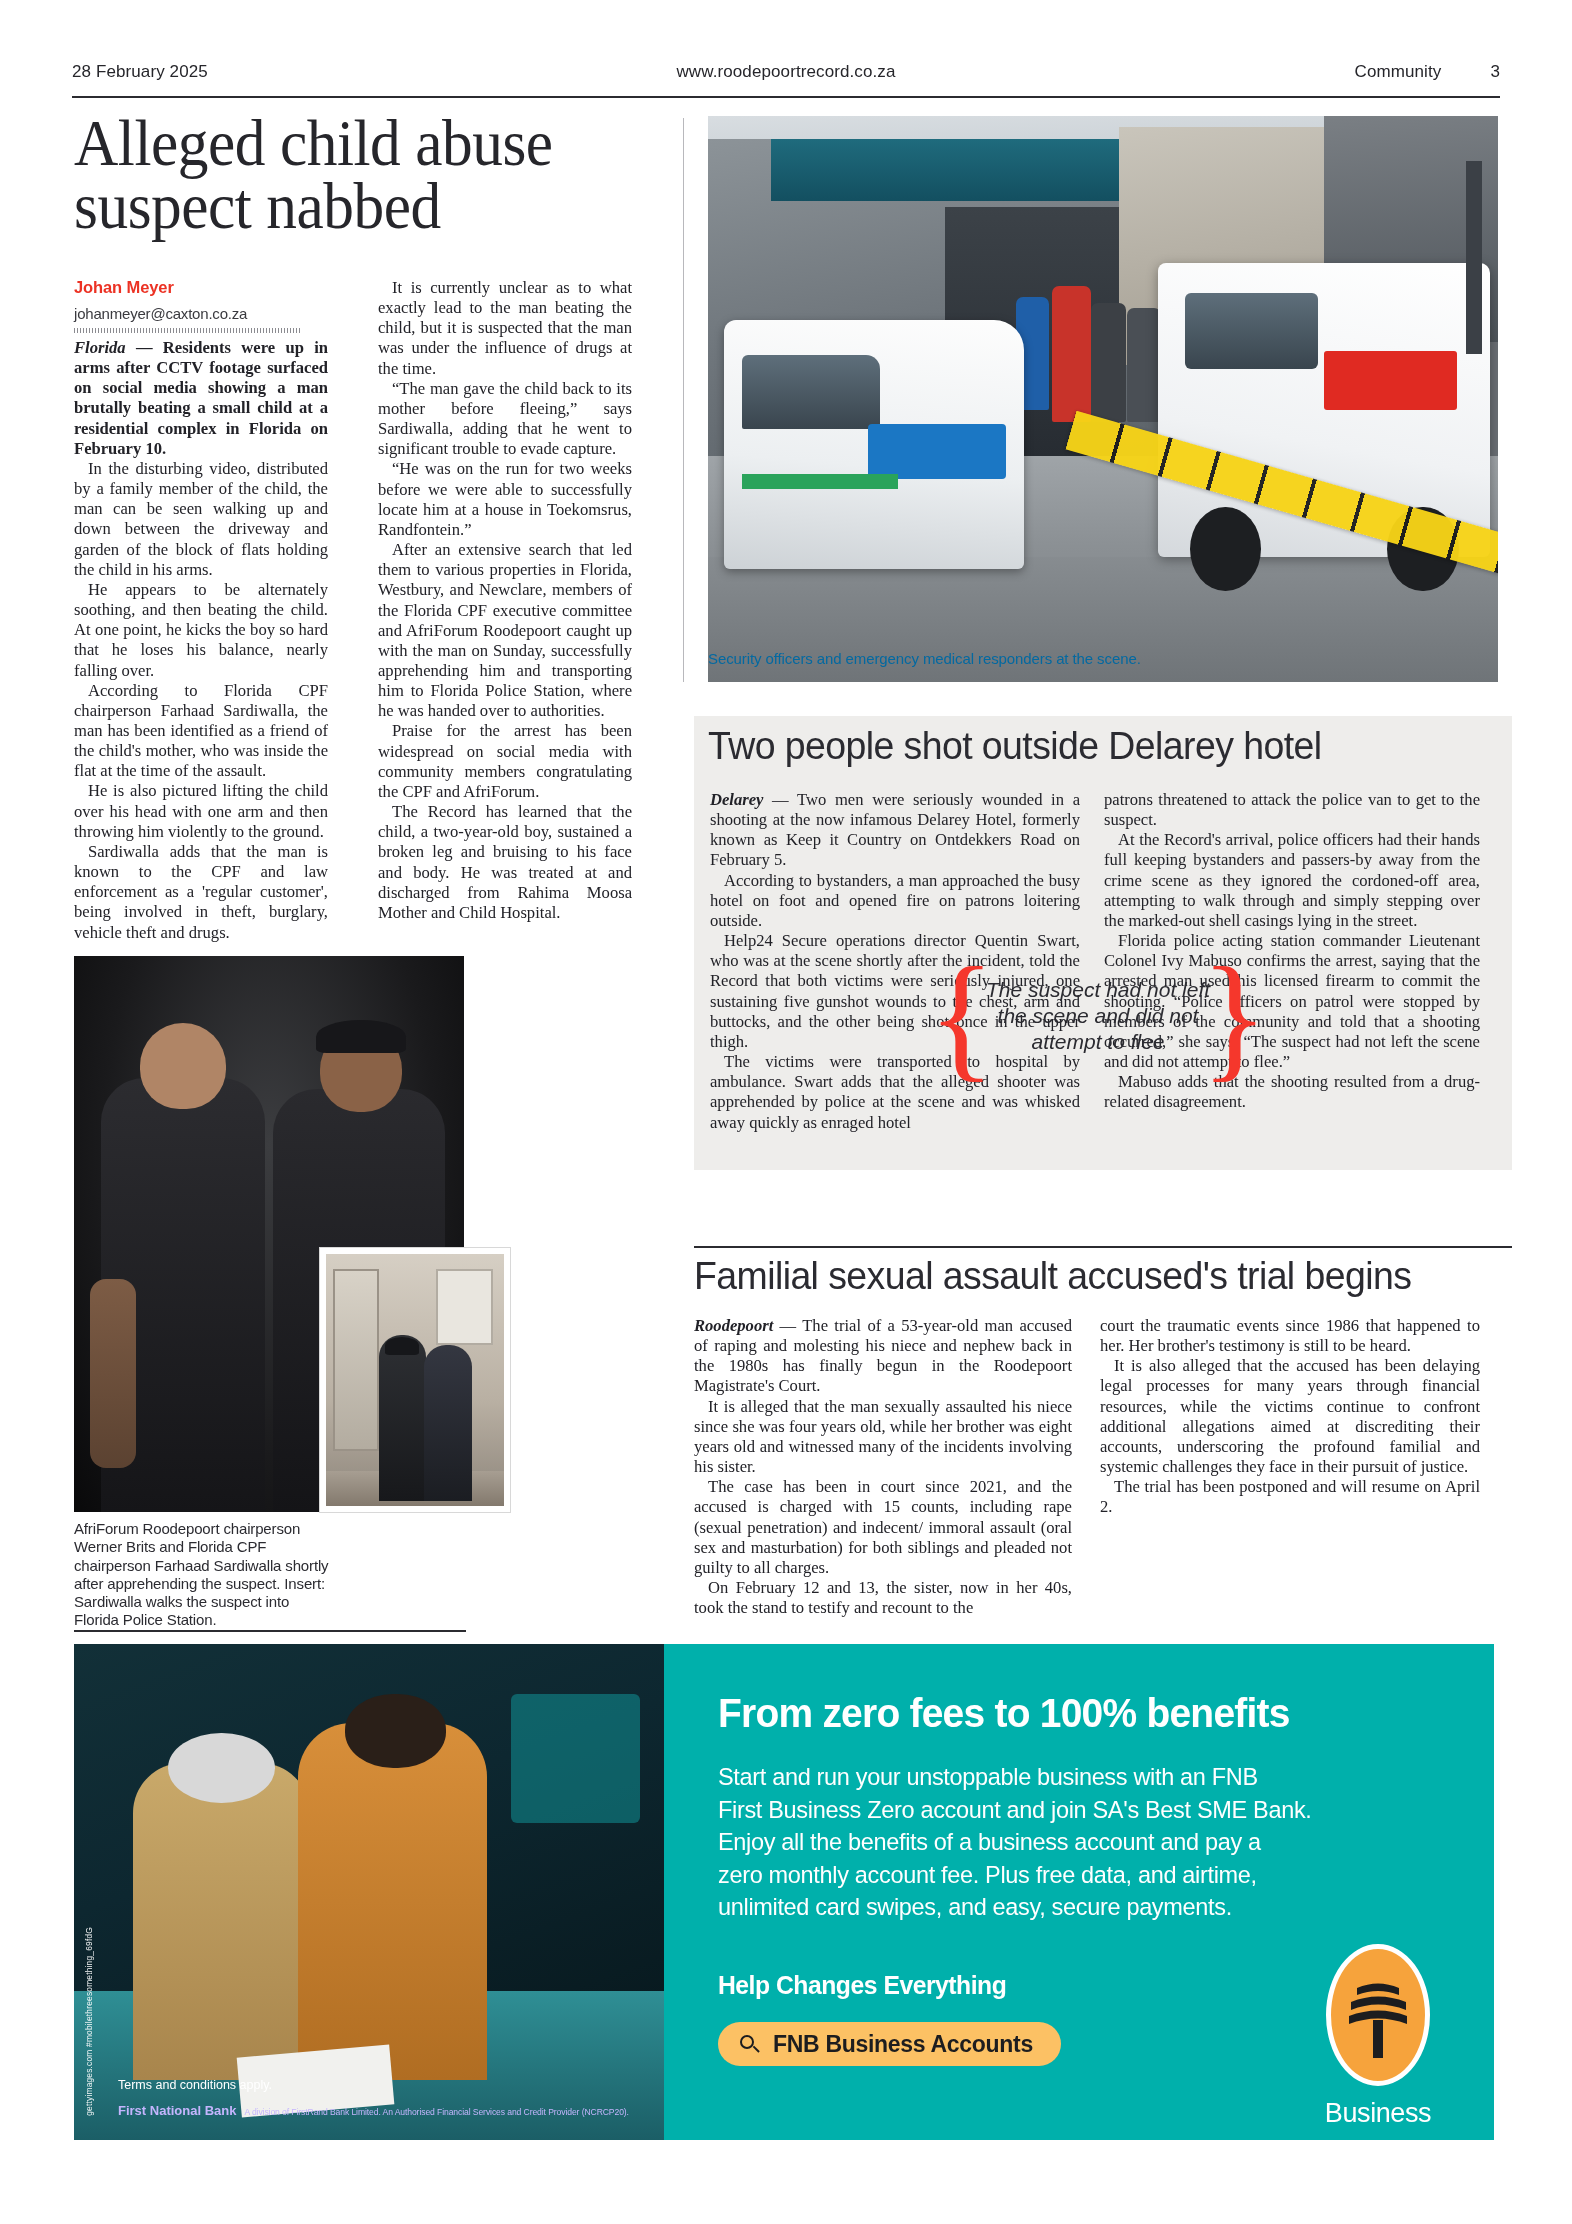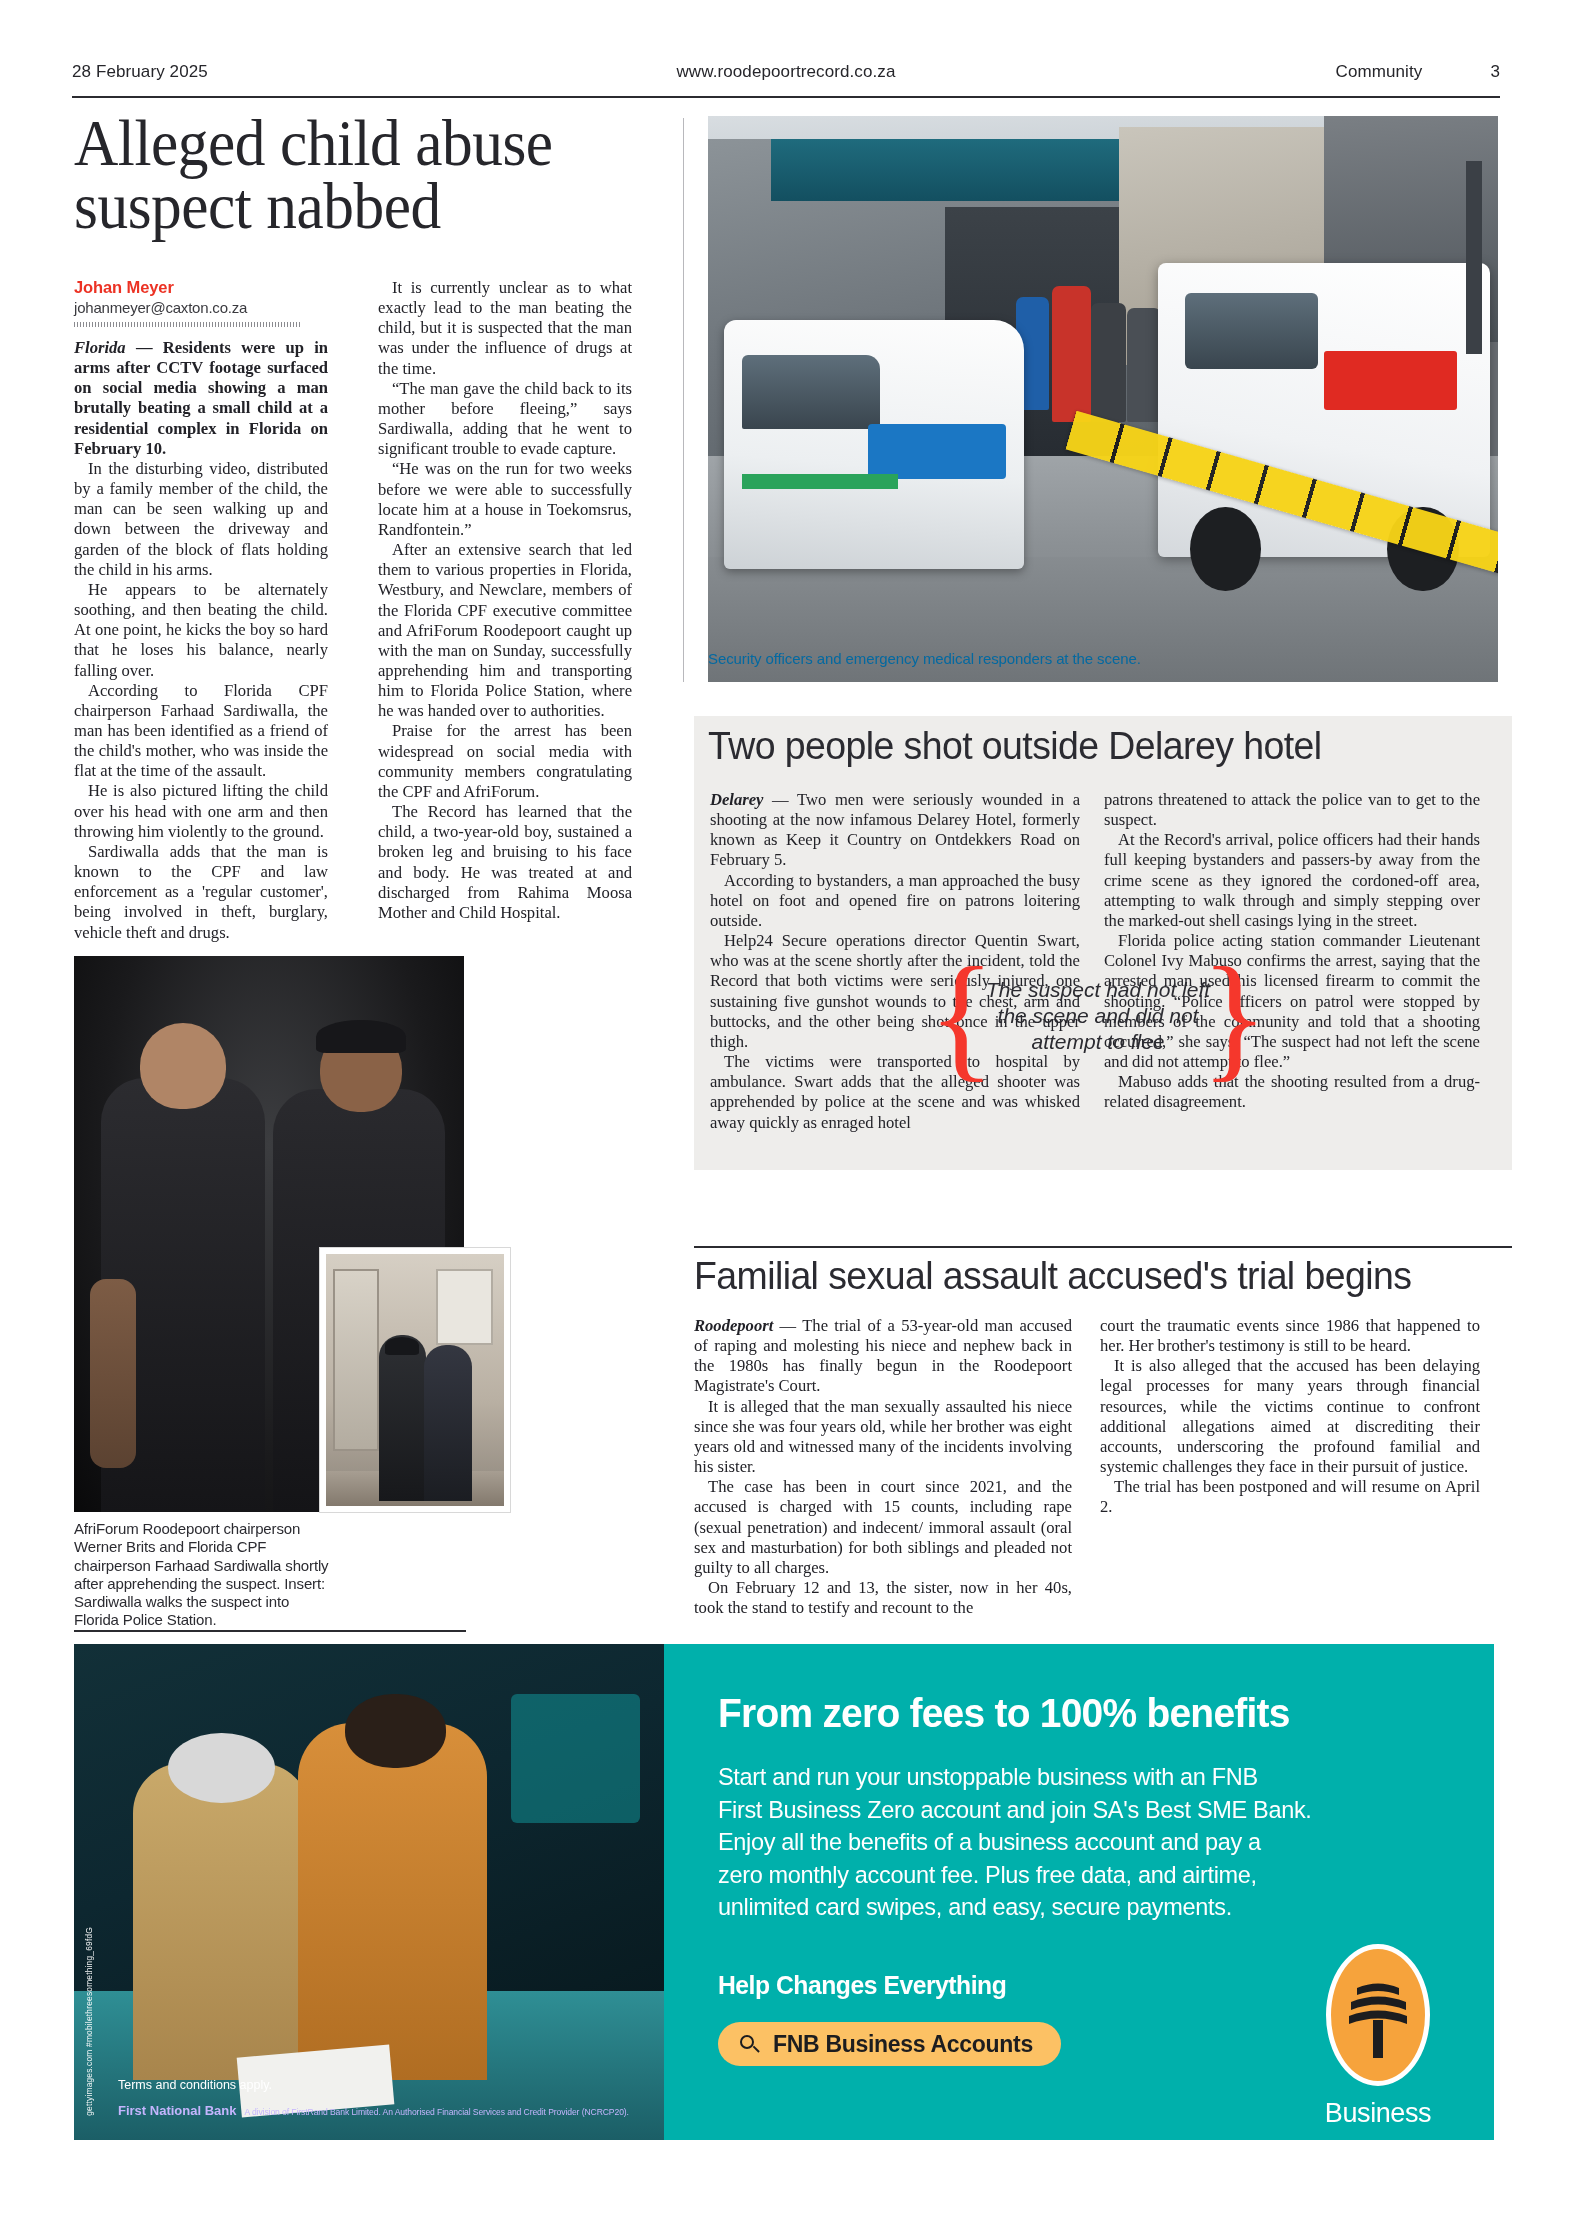--- a/index.html
+++ b/index.html
@@ -22,21 +22,21 @@
     position: absolute;
     left: 72px; top: 62px; width: 1428px; height: 26px;
     display: flex; align-items: baseline;
     font-family: "Liberation Sans", sans-serif;
     font-size: 17px;
     color: #26262b;
   }
   .masthead .mh-date { width: 33%; text-align: left; letter-spacing: 0.1px; }
   .masthead .mh-url  { width: 34%; text-align: center; letter-spacing: 0.1px; }
   .masthead .mh-right{ width: 33%; text-align: right; letter-spacing: 0.1px; }
-  .masthead .mh-section { margin-right: 68px; }
+  .masthead .mh-section { margin-right: 49px; }
   .masthead .mh-pageno { display: inline-block; }
   .rule-top {
     position: absolute; left: 72px; top: 96px; width: 1428px;
     height: 1.5px; background: #2b2b30;
   }
 
   
   .headline-main {
     position: absolute; left: 74px; top: 112px; width: 610px;
     font-family: "Liberation Serif", serif;
@@ -55,21 +55,21 @@
   .byline {
     position: absolute; left: 74px; top: 278px; width: 252px;
   }
   .byline .bl-name {
     font-family: "Liberation Sans", sans-serif;
     font-weight: bold; font-size: 16.5px; color: #ec3224;
     letter-spacing: -0.1px;
   }
   .byline .bl-mail {
     font-family: "Liberation Sans", sans-serif;
-    font-size: 15px; color: #3a3a3f; margin-top: 2px;
+    font-size: 15px; color: #3a3a3f; margin-top: 8px;
     letter-spacing: -0.2px;
   }
   .byline .bl-dots {
     margin-top: 6px; height: 5px; width: 228px;
     background-image: repeating-linear-gradient(to right, #8b8b90 0 1px, transparent 1px 3px);
   }
 
   .col { position: absolute; font-size: 16.6px; line-height: 1.215; color: #222228;
          text-align: justify; hyphens: none; }
   .col p { text-indent: 14px; margin: 0; }

